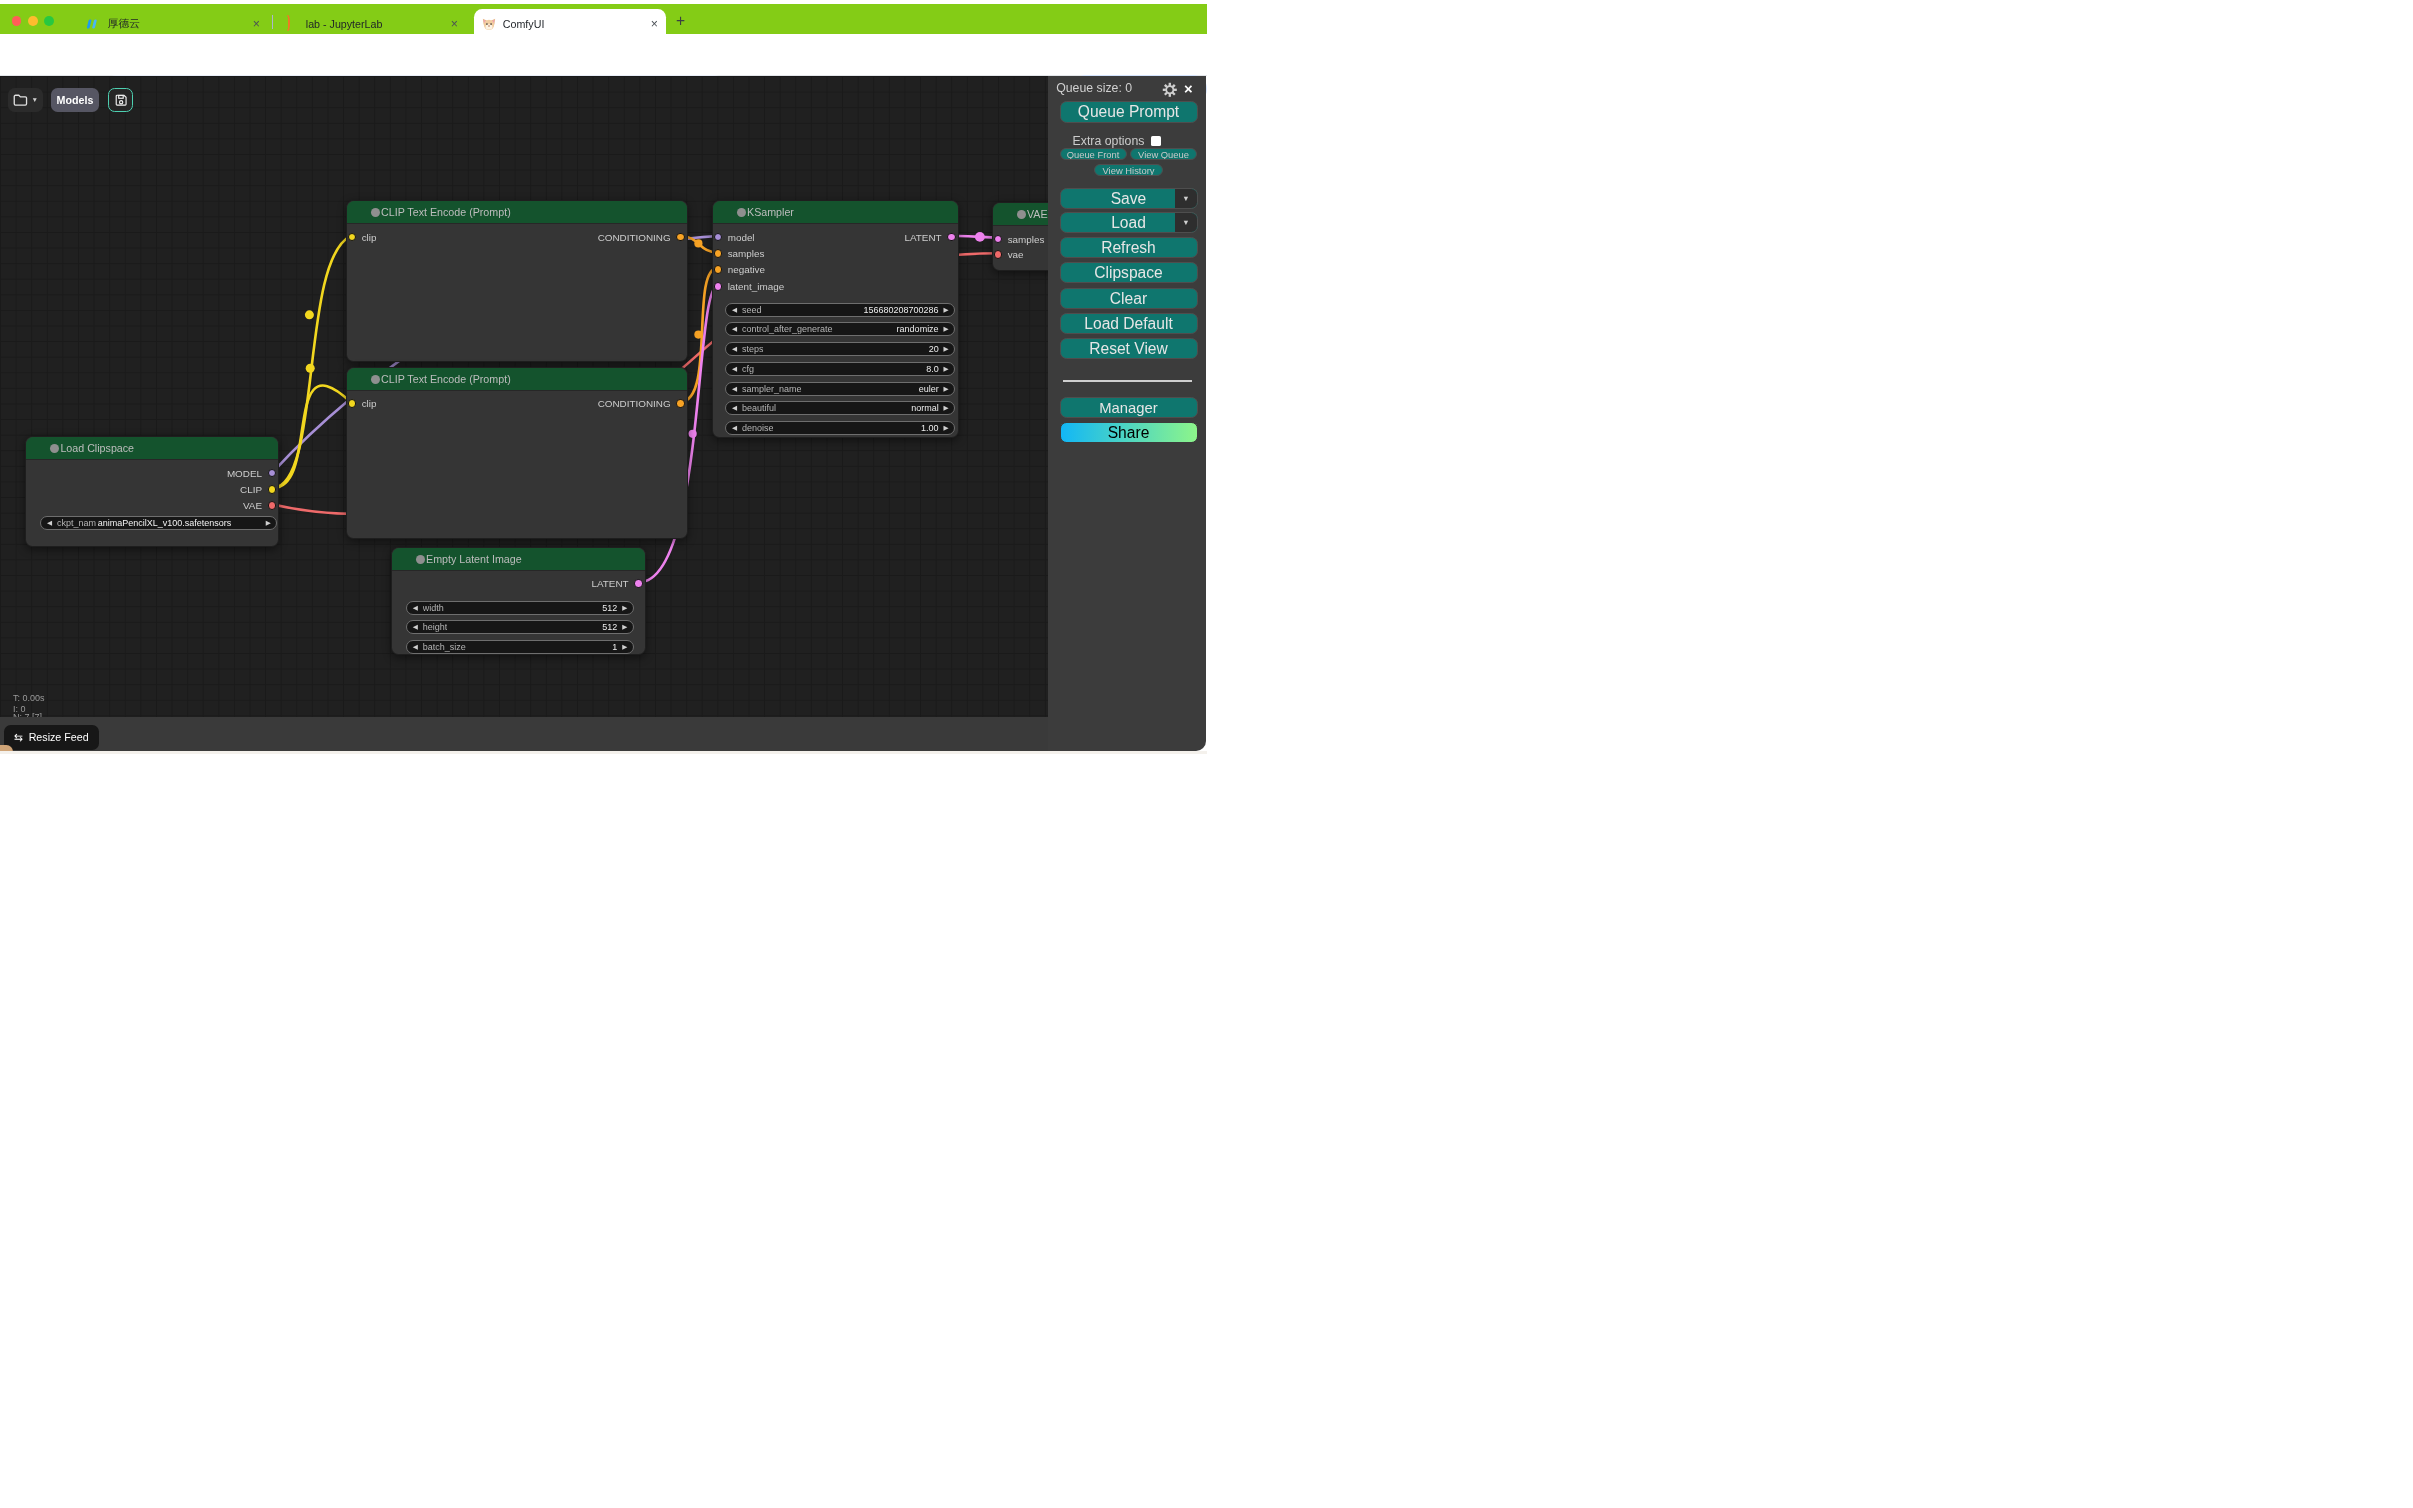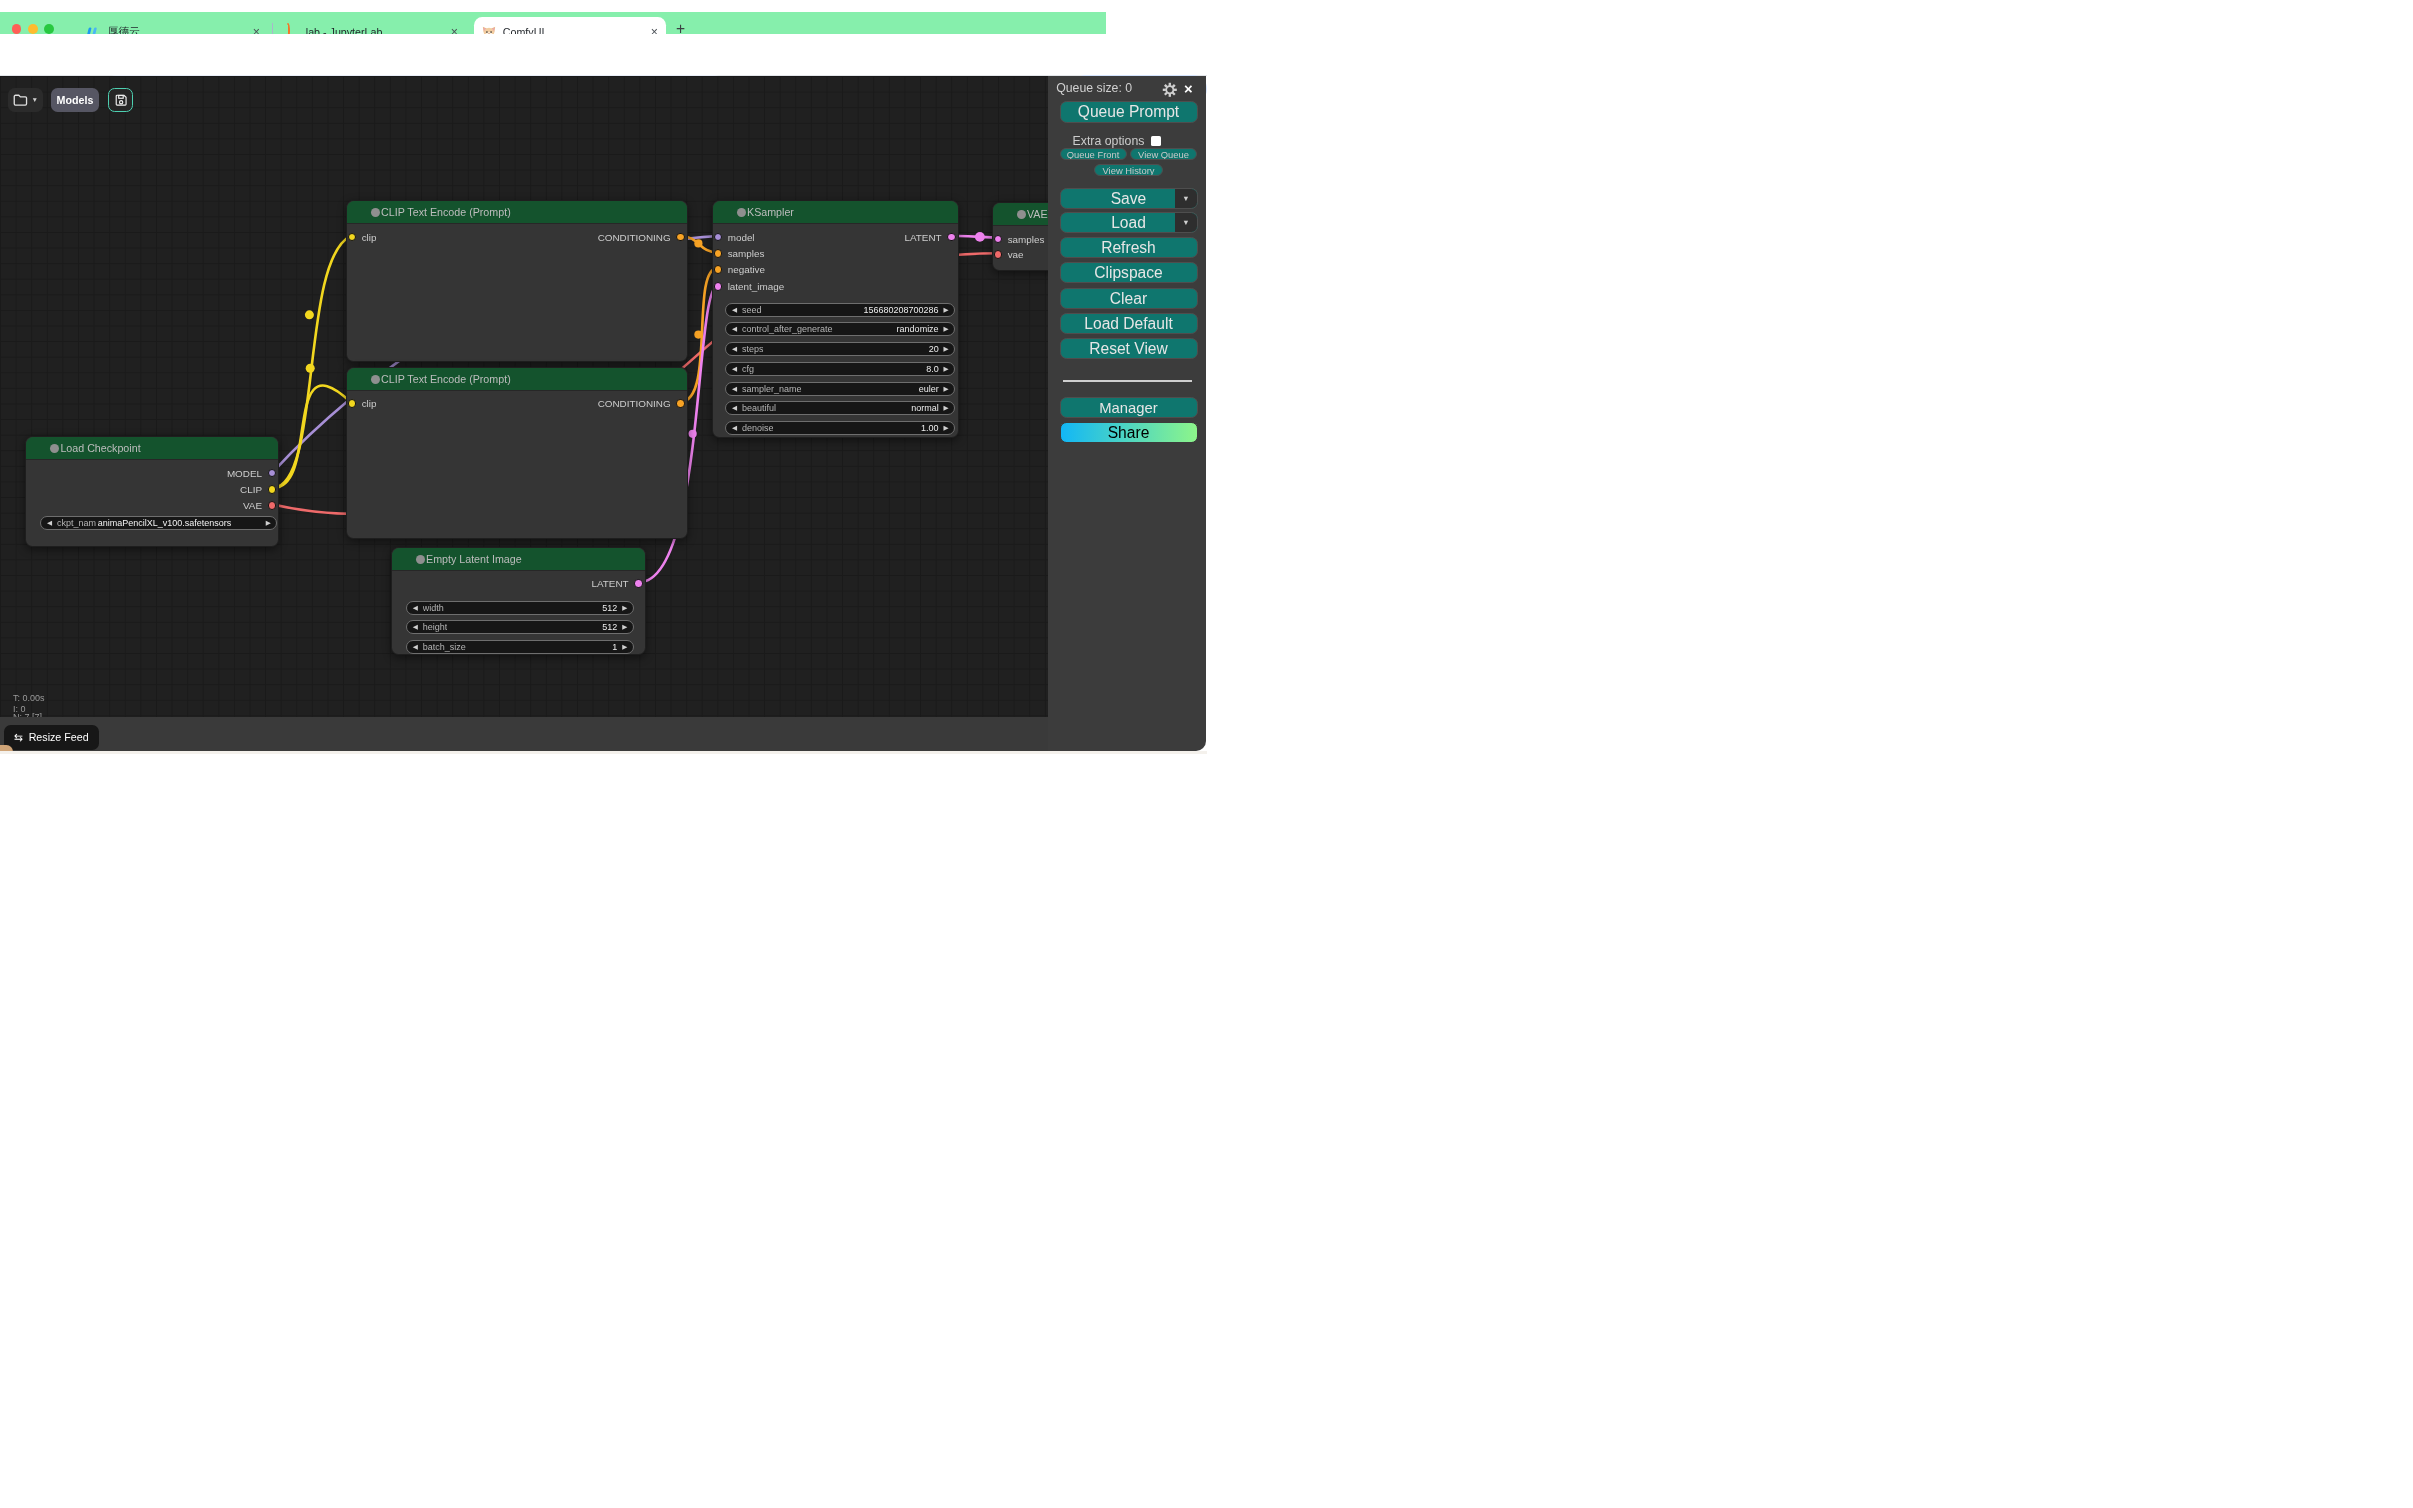--- a/index.html
+++ b/index.html
@@ -1,20 +1,20 @@
 <!DOCTYPE html>
 <html style="font-size:13px"><head>
 <meta charset="utf-8">
 <style>
   * { margin:0; padding:0; box-sizing:border-box; }
   html,body { width:1207px; height:754px; overflow:hidden; background:#fff;
     font-family:"Liberation Sans", sans-serif; }
 
   
-  .tabstrip { position:absolute; left:0; top:12px; width:1106px; height:34px; background:#86efac; }
+  .tabstrip { position:absolute; left:0; top:4px; width:1207px; height:34px; background:#84cc16; }
   .traffic { position:absolute; top:12.3px; width:9.9px; height:9.9px; border-radius:50%; }
   .t-close{ left:11.5px; background:#ff5f57; } .t-min{ left:28px; background:#febc2e; } .t-zoom{ left:44px; background:#28c840; }
   .tab { position:absolute; top:4.9px; height:29.6px; display:flex; align-items:center; padding:0 8.2px; border-radius:8.2px 8.2px 0 0; color:#1f2328; font-size:10.7px; }
   .tab.active { background:#fff; }
   .tab .favicon { width:14px; height:14px; margin-right:6.6px; flex:0 0 auto; position:relative; }
   .tab-title { flex:1; white-space:nowrap; overflow:hidden; }
   .tab-close { font-size:12.3px; color:#4b5056; margin-left:6.6px; line-height:1; }
   .tab-sep { position:absolute; top:10.7px; width:0.8px; height:14.8px; background:#aab6cc; }
   .newtab { position:absolute; left:676px; top:8.2px; font-size:15.6px; color:#3c4043; }
   .jl-ring { width:11.5px; height:11.5px; margin:0.8px; border:2.5px solid #f37726; border-left-color:transparent; border-radius:50%; transform:rotate(-45deg); }
@@ -255,21 +255,21 @@
     <svg width="12.3" height="12.3" viewBox="0 0 15 15" fill="none" stroke="#f0f0f0" stroke-width="1.4">
       <path d="M1.5 2.5 a1 1 0 0 1 1 -1 h8.5 l2.5 2.5 v8.5 a1 1 0 0 1 -1 1 h-10 a1 1 0 0 1 -1 -1 Z"></path>
       <rect x="4.5" y="1.8" width="5.5" height="3.4"></rect>
         <circle cx="7.5" cy="10" r="2"></circle>
     </svg>
   </div>
 
   <div class="node" style="left:25.4px;top:360px;width:254px;height:111px;">
     <div class="ntitle">
         <span class="tdot"></span>
-      <span>Load Checkpoint</span>
+      <span>Load Clipspace</span>
       </div>
     <div class="slot out" style="top:29.6px;">
       <span class="sdot c-model"></span>
       <span>MODEL</span>
       </div>
     <div class="slot out" style="top:46px;">
       <span class="sdot c-clip"></span>
       <span>CLIP</span>
       </div>
     <div class="slot out" style="top:62px;">

